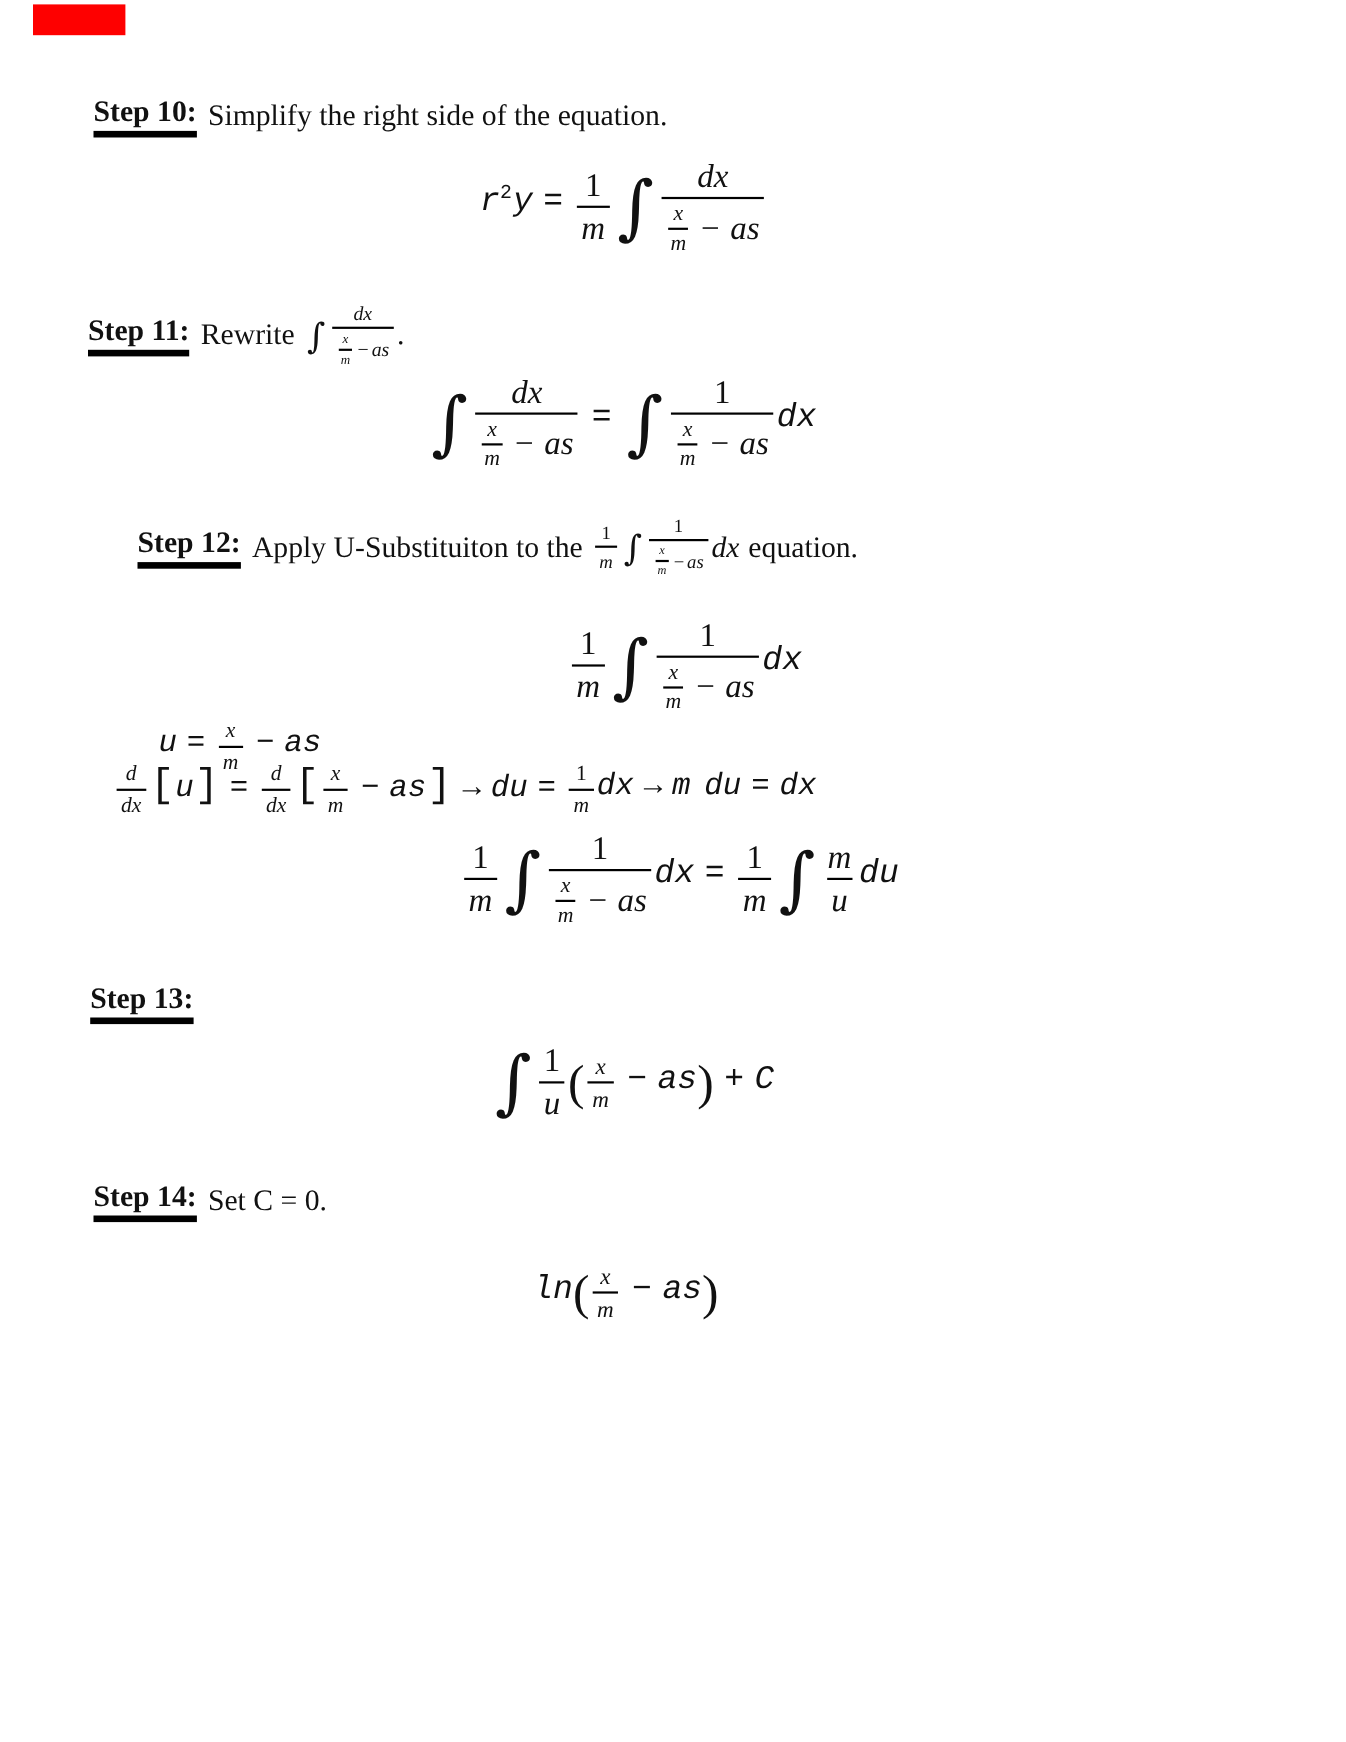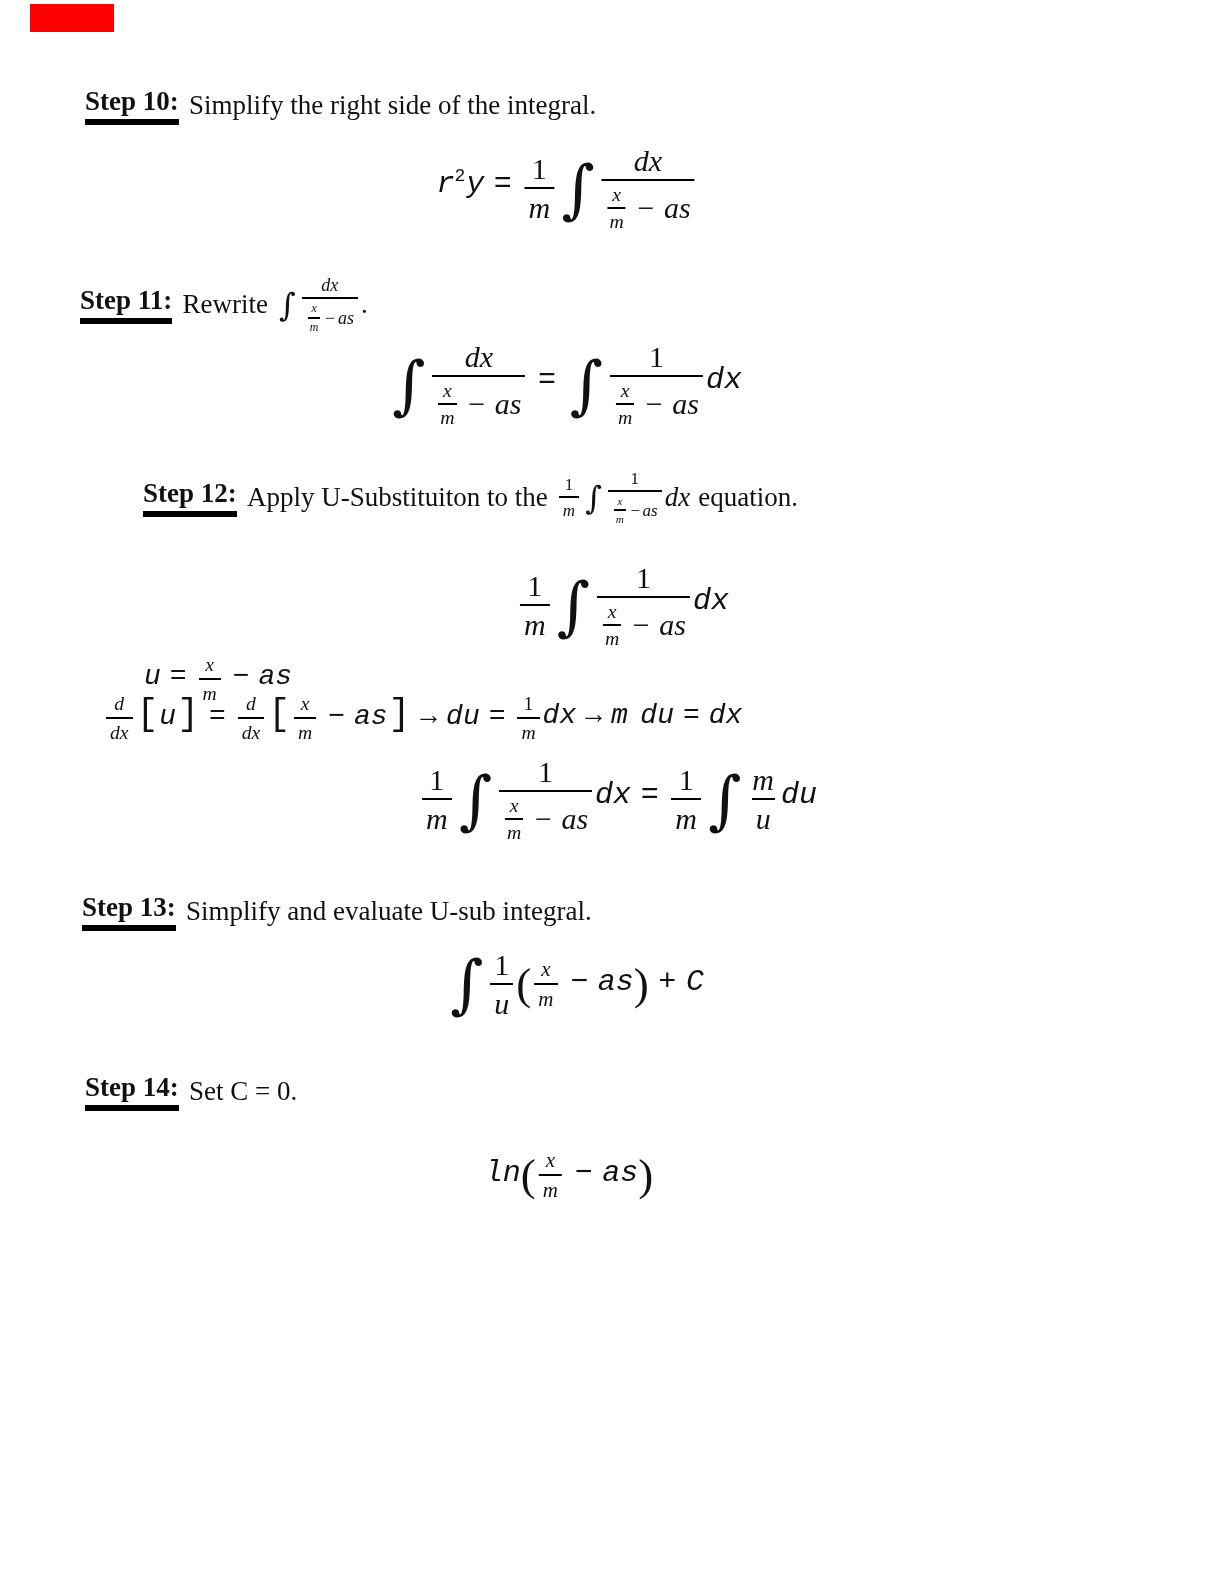--- a/index.html
+++ b/index.html
@@ -48,21 +48,21 @@
 
   .run { display:inline-block;font-family:Liberation Mono, monospace; }
 </style>
 </head>
 <body>
 
 <div class="red-box" style="background:#fe0000"></div>
 
 <div class="hd" style="left:85px; top:86px">
   <span class="lbl">Step 10:</span>
-  <span class="htx">Simplify the right side of the integral.</span>
+  <span class="htx">Simplify the right side of the equation.</span>
 </div>
 
 <div class="eq" style="left:567px; top:146px">
   <span class="run bl"><i>r</i><sup>2</sup><i>y</i><span class="op">=</span></span>
   <span class="fr">
     <span class="nu">
         <span>1</span>
       </span>
     <span class="de">
         <i>m</i>
@@ -146,21 +146,21 @@
             <i>m</i>
           </span>
       </span>
       <span class="op">−</span>
       <i>as</i>
     </span>
   </span>
   <span class="run bl"><i>dx</i></span>
 </div>
 
-<div class="hd" style="left:143px; top:470px">
+<div class="hd" style="left:125px; top:470px">
   <span class="lbl">Step 12:</span>
   <span class="htx" style="margin-right:0.3em">Apply U-Substituiton to the</span>
   <span class="fr" style="font-size:17px">
     <span class="nu">
         <span>1</span>
       </span>
     <span class="de">
         <i>m</i>
       </span>
   </span>
@@ -311,21 +311,20 @@
       </span>
     <span class="de">
         <i>u</i>
       </span>
   </span>
   <span class="run bl"><i>du</i></span>
 </div>
 
 <div class="hd" style="left:82px; top:892px">
   <span class="lbl">Step 13:</span>
-  <span class="htx">Simplify and evaluate U-sub integral.</span>
 </div>
 
 <div class="eq" style="left:575px; top:950px">
   <span class="int">∫</span>
   <span class="fr">
     <span class="nu">
         <span>1</span>
       </span>
     <span class="de">
         <i>u</i>

